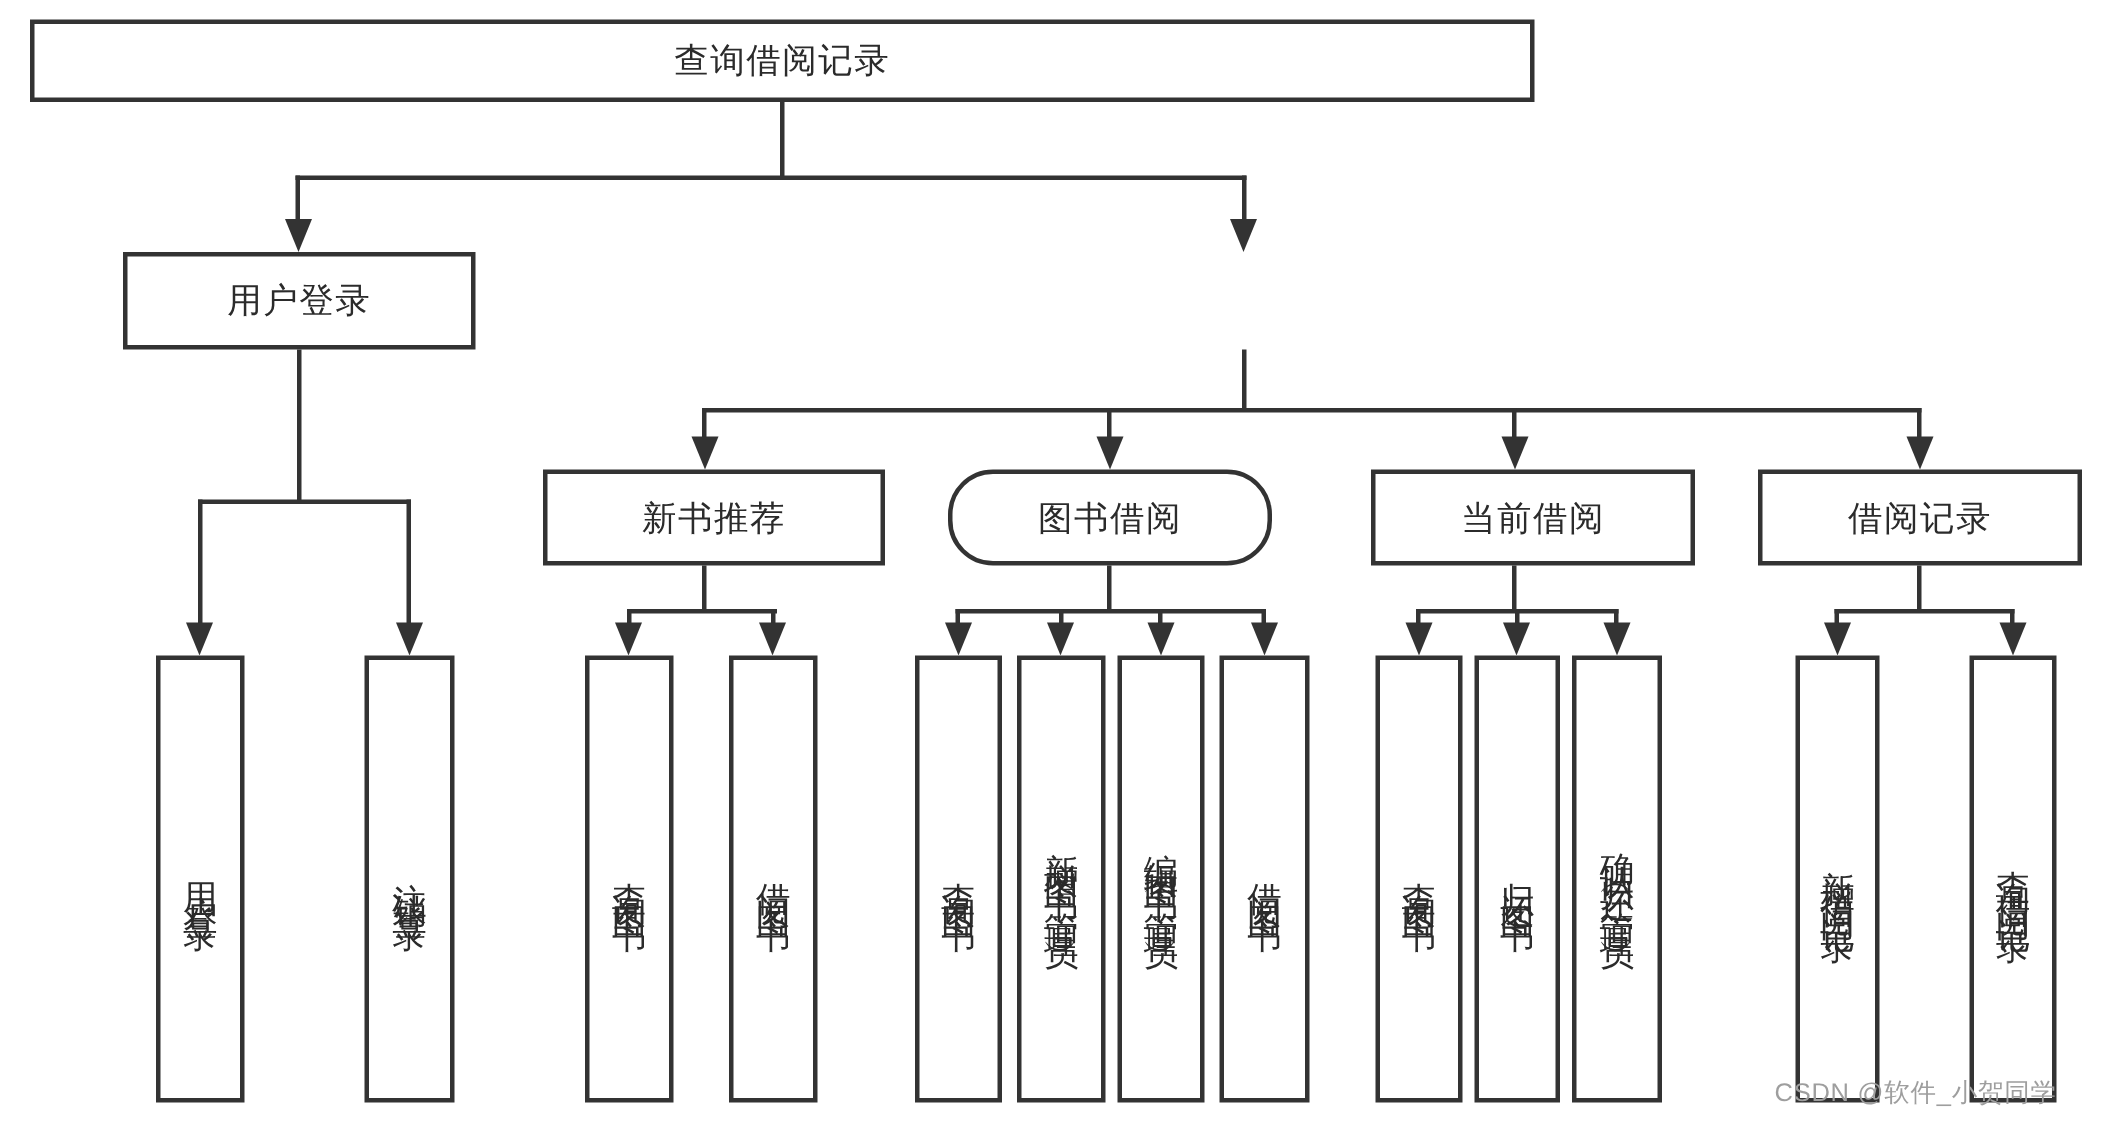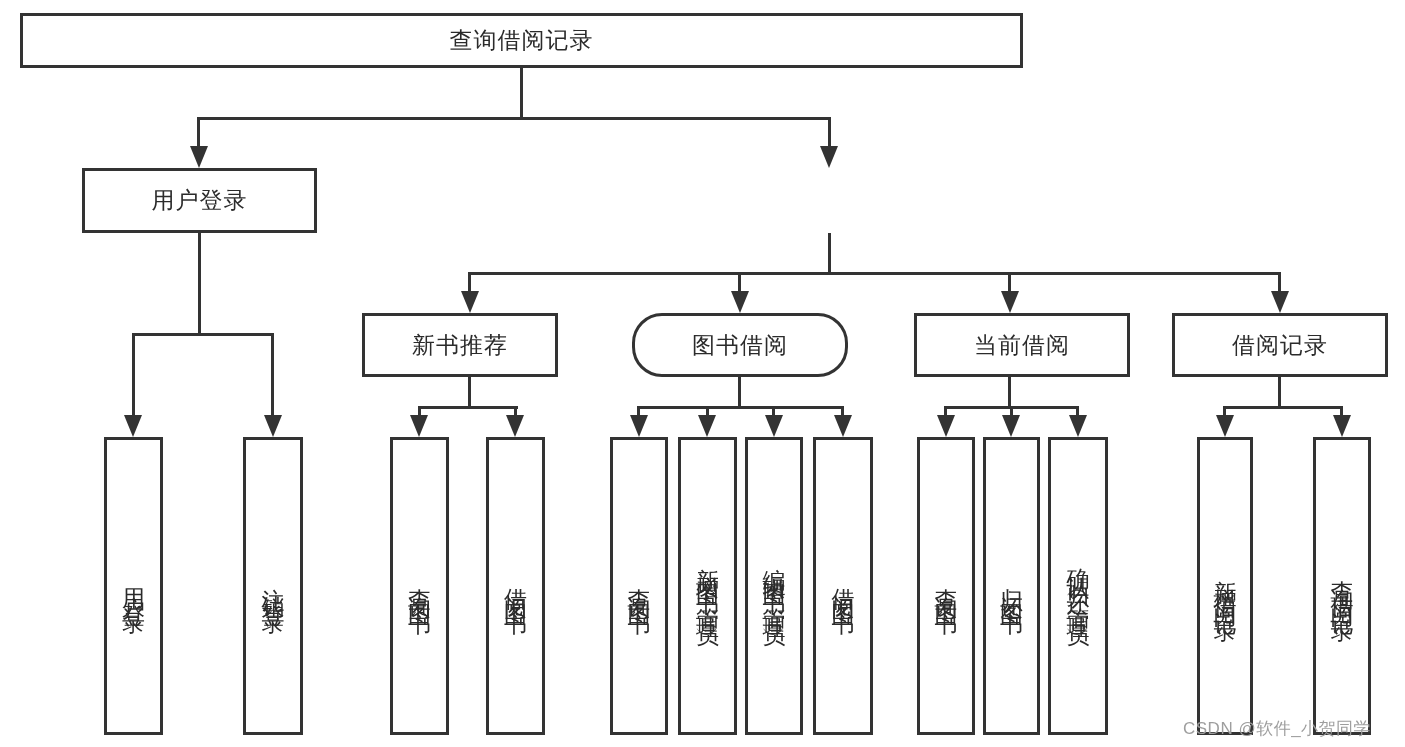--- a/index.html
+++ b/index.html
@@ -92,21 +92,21 @@
   <div class="hline" style="left:468px; top:272px; width:813px;"></div>
   <div class="vline" style="left:468px; top:272px; height:21px;"></div>
   <div class="arrow" style="left:461px; top:291px;"></div>
   <div class="vline" style="left:738px; top:272px; height:21px;"></div>
   <div class="arrow" style="left:731px; top:291px;"></div>
   <div class="vline" style="left:1008px; top:272px; height:21px;"></div>
   <div class="arrow" style="left:1001px; top:291px;"></div>
   <div class="vline" style="left:1278px; top:272px; height:21px;"></div>
   <div class="arrow" style="left:1271px; top:291px;"></div>
 
-  <div class="box hbox" style="left:362px; top:313px; width:196px; height:64px;">
+  <div class="box hbox" style="left:362px; top:313px; width:228px; height:64px;">
     <span>新书推荐</span>
   </div>
   <div class="box hbox" style="left:632px; top:313px; width:216px; height:64px;border-radius:30px;">
     <span>图书借阅</span>
   </div>
   <div class="box hbox" style="left:902px; top:313px; width:216px; height:64px;margin-left:12px;">
     <span>当前借阅</span>
   </div>
   <div class="box hbox" style="left:1172px; top:313px; width:216px; height:64px;">
     <span>借阅记录</span>

